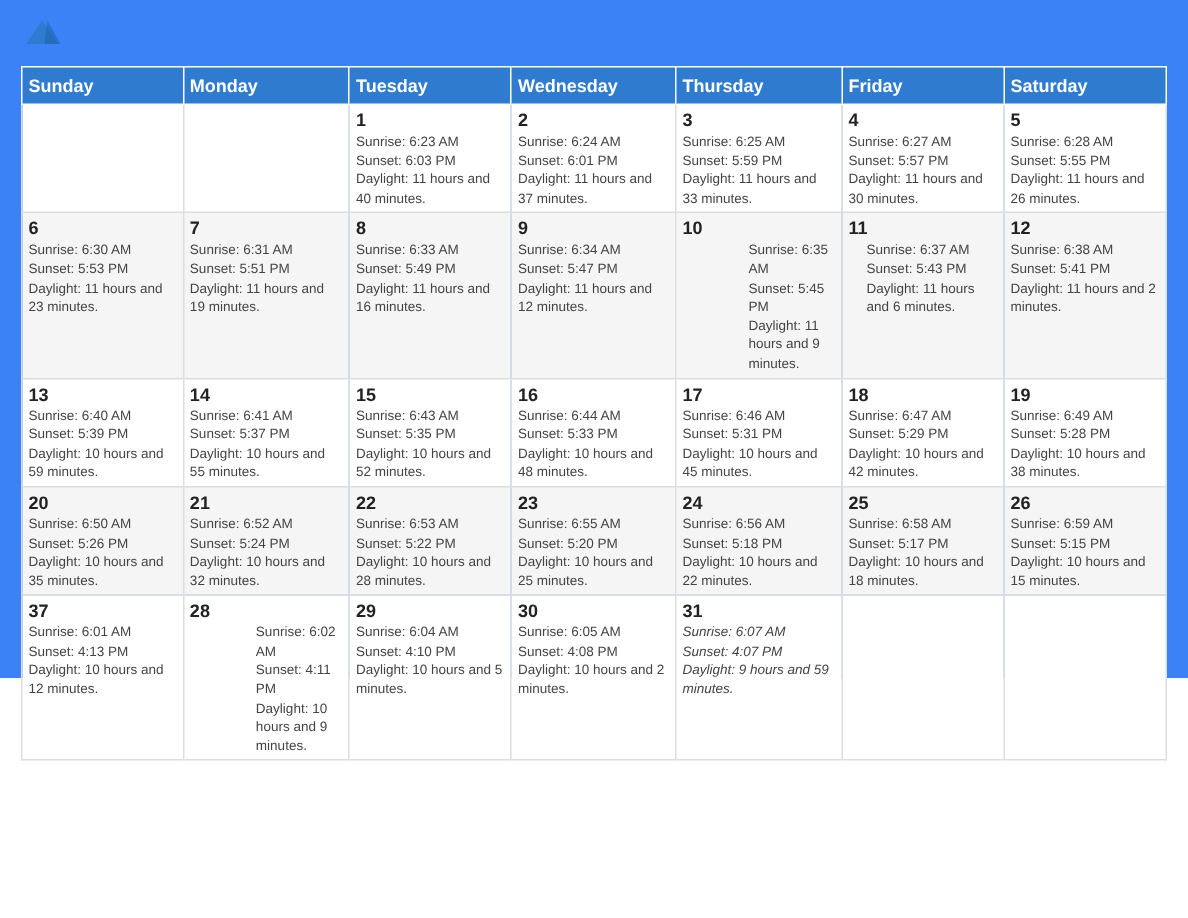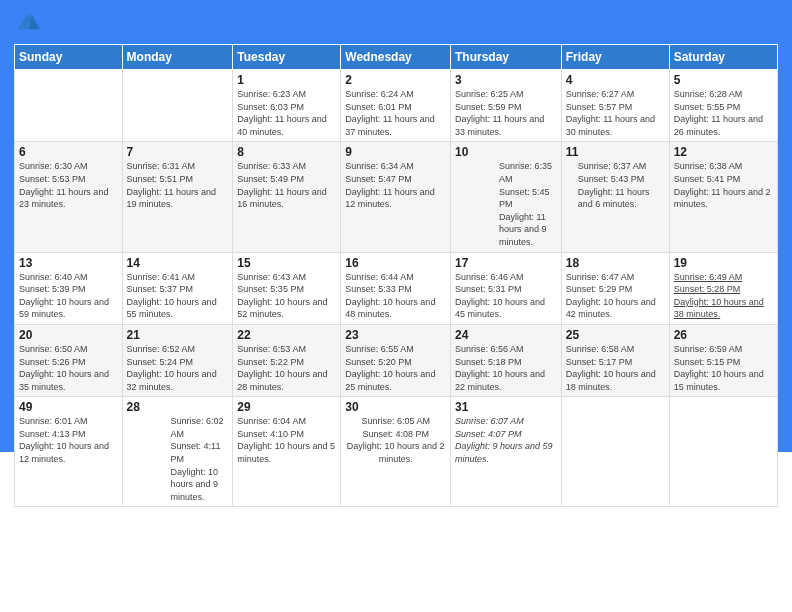--- a/index.html
+++ b/index.html
@@ -247,21 +247,21 @@
 Daylight: 10 hours and 45 minutes.</div>
           </td>
           <td>
             <span class="day-number">18</span>
             <div class="day-info" style="white-space: pre-line;">Sunrise: 6:47 AM
 Sunset: 5:29 PM
 Daylight: 10 hours and 42 minutes.</div>
           </td>
           <td>
             <span class="day-number">19</span>
-            <div class="day-info" style="white-space: pre-line; text-decoration: underline;">Sunrise: 6:49 AM
+            <div class="day-info" style="white-space: pre-line;">Sunrise: 6:49 AM
 Sunset: 5:28 PM
 Daylight: 10 hours and 38 minutes.</div>
           </td>
         </tr>
         <tr>
           <td>
             <span class="day-number">20</span>
             <div class="day-info" style="white-space: pre-line;">Sunrise: 6:50 AM
 Sunset: 5:26 PM
 Daylight: 10 hours and 35 minutes.</div>
@@ -298,40 +298,40 @@
           </td>
           <td>
             <span class="day-number">26</span>
             <div class="day-info" style="white-space: pre-line;">Sunrise: 6:59 AM
 Sunset: 5:15 PM
 Daylight: 10 hours and 15 minutes.</div>
           </td>
         </tr>
         <tr>
           <td>
-            <span class="day-number">49</span>
+            <span class="day-number">37</span>
             <div class="day-info" style="white-space: pre-line;">Sunrise: 6:01 AM
 Sunset: 4:13 PM
 Daylight: 10 hours and 12 minutes.</div>
           </td>
           <td>
             <span class="day-number">28</span>
             <div class="day-info" style="white-space: pre-line; margin-left: 44px;">Sunrise: 6:02 AM
 Sunset: 4:11 PM
 Daylight: 10 hours and 9 minutes.</div>
           </td>
           <td>
             <span class="day-number">29</span>
             <div class="day-info" style="white-space: pre-line;">Sunrise: 6:04 AM
 Sunset: 4:10 PM
 Daylight: 10 hours and 5 minutes.</div>
           </td>
           <td>
             <span class="day-number">30</span>
-            <div class="day-info" style="white-space: pre-line; text-align: center;">Sunrise: 6:05 AM
+            <div class="day-info" style="white-space: pre-line;">Sunrise: 6:05 AM
 Sunset: 4:08 PM
 Daylight: 10 hours and 2 minutes.</div>
           </td>
           <td>
             <span class="day-number">31</span>
             <div class="day-info" style="white-space: pre-line; font-style: italic;">Sunrise: 6:07 AM
 Sunset: 4:07 PM
 Daylight: 9 hours and 59 minutes.</div>
           </td>
           <td class="empty-cell"></td>

